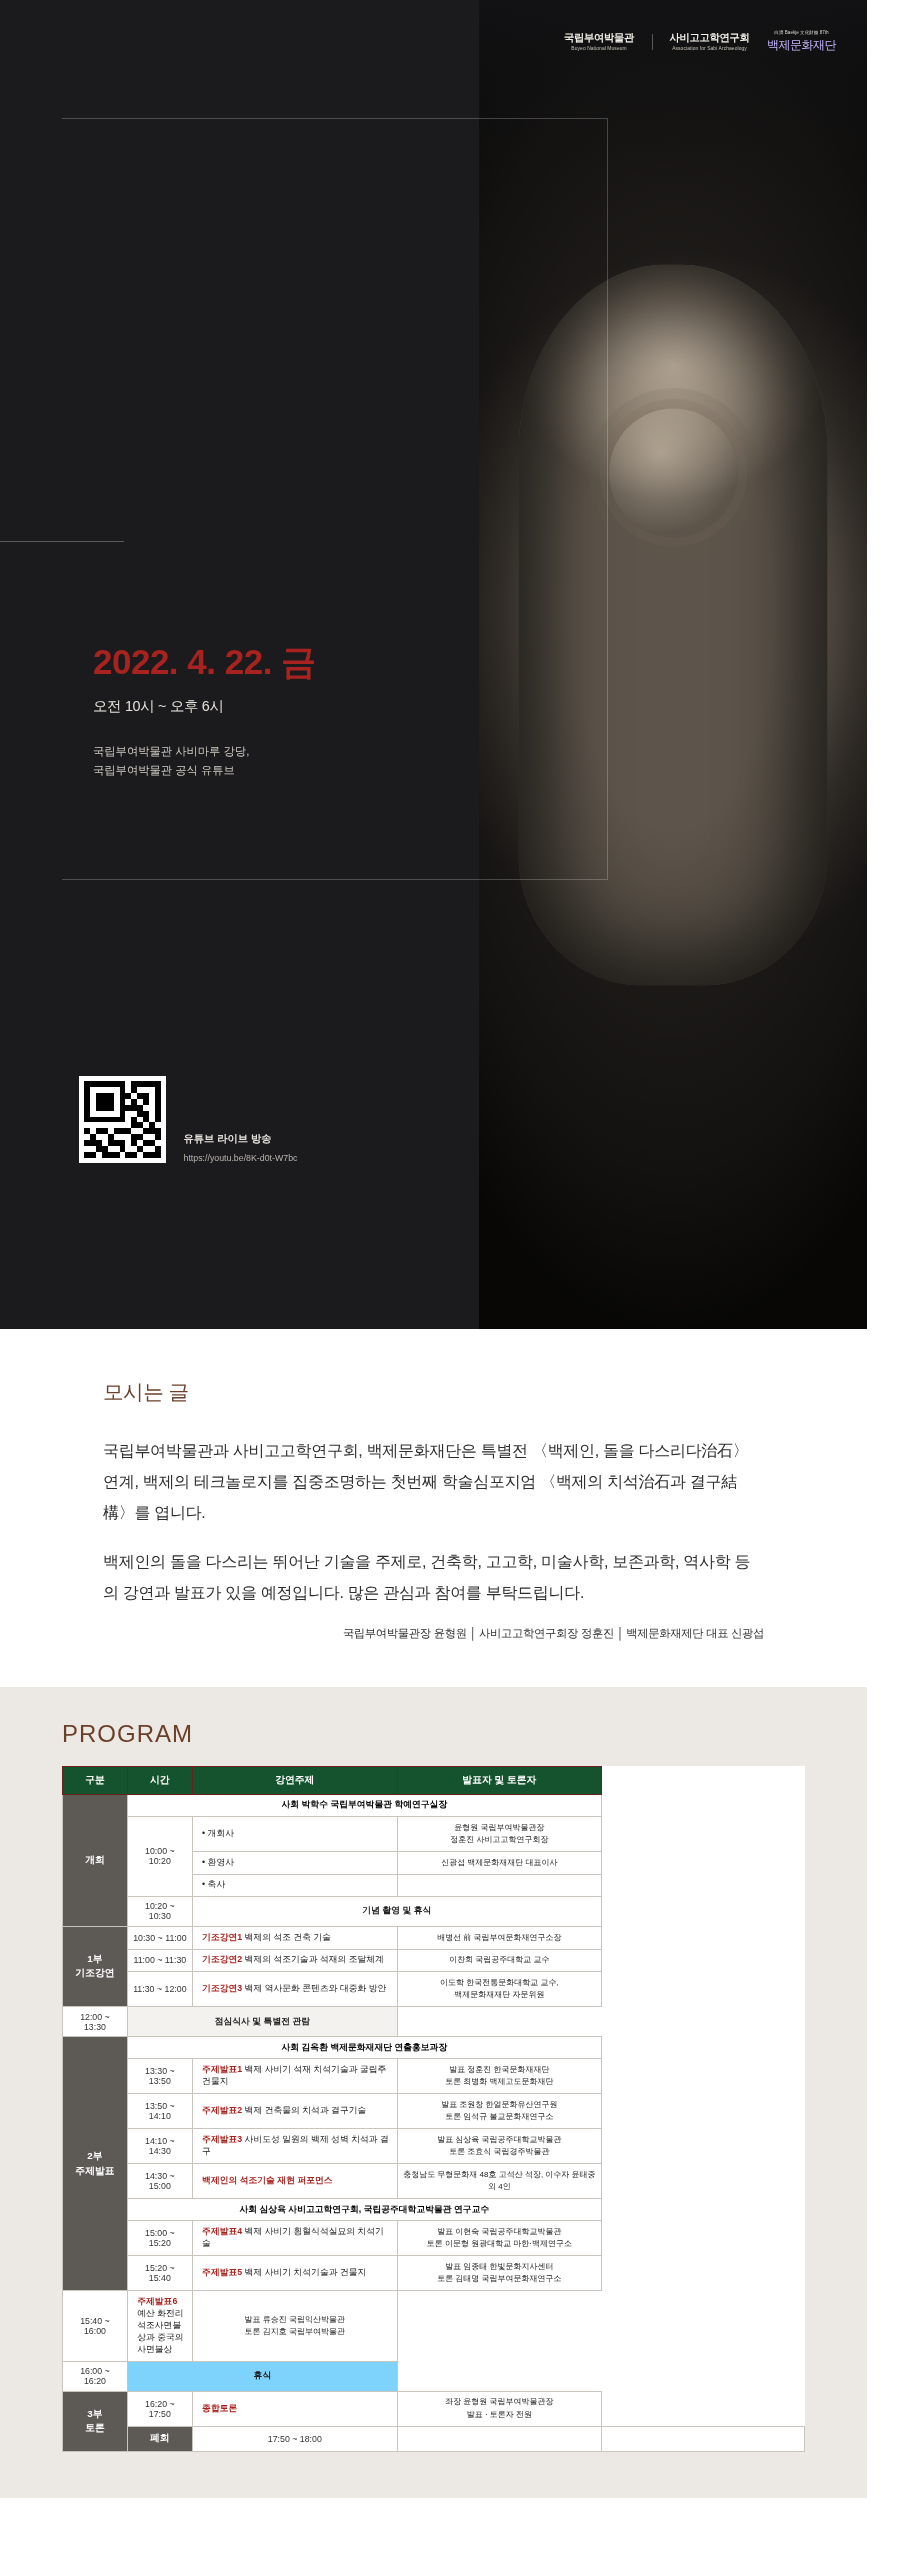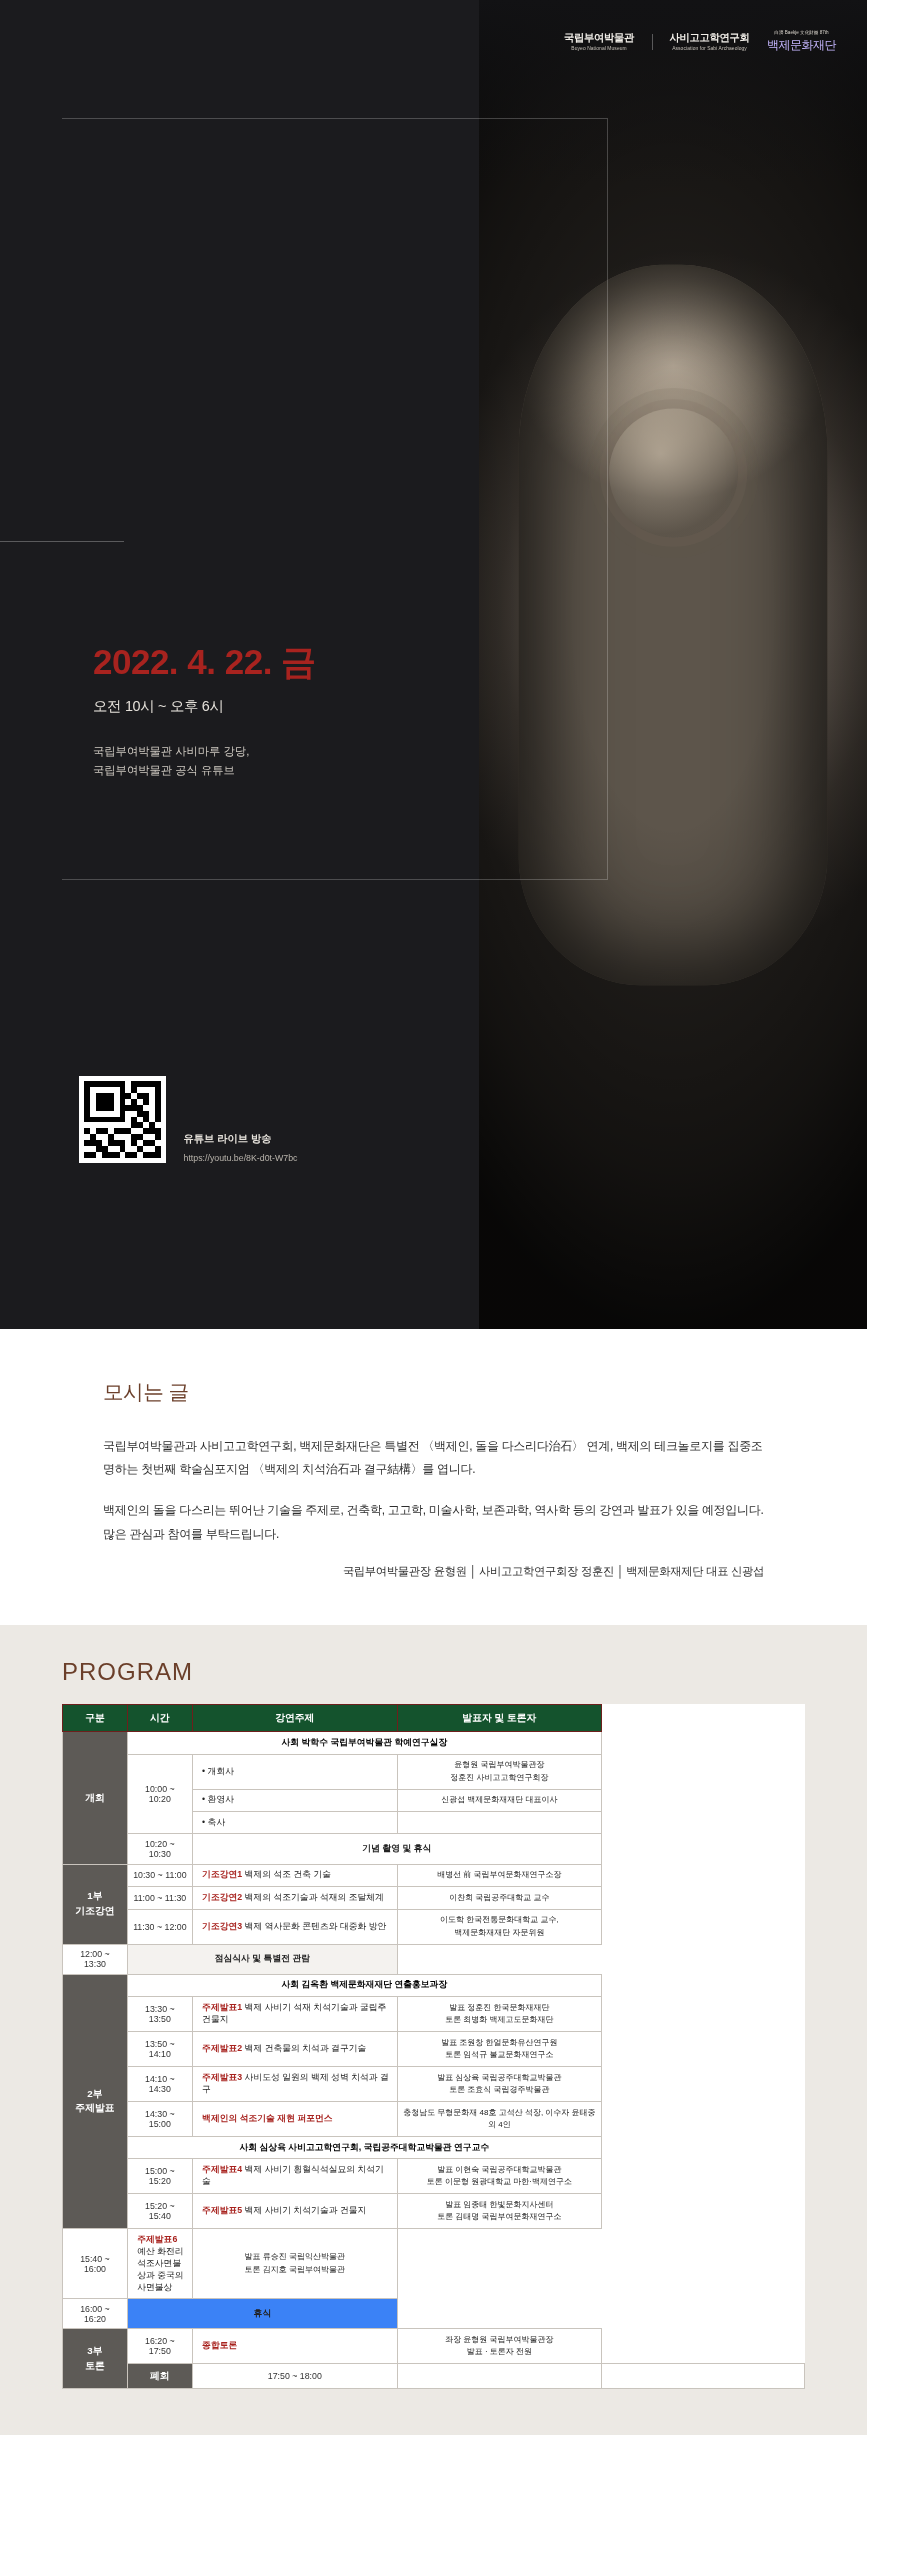--- a/index.html
+++ b/index.html
@@ -99,21 +99,21 @@
   }
   .qr-grid { width:100%; height:100%; display:grid; grid-template-columns:repeat(13,1fr); grid-template-rows:repeat(13,1fr); }
   .qr-grid i { background:#000; }
   .qr-info { padding-top:23px; color:#e6e2db; }
   .qr-title { font-size:10.3px; font-weight:bold; margin-bottom:7.2px; }
   .qr-url { font-size:8.8px; color:#b9b4ac; }
 
   
   .greeting { background:#fff; padding:49px 103px 46px 103px; }
   .greeting h2 { font-size:20.6px; color:#6b3f2a; font-weight:normal; letter-spacing:-0.5px; margin-bottom:29px; }
-  .greeting p { font-size:12px; line-height:1.95; color:#2e2e2e; letter-spacing:-0.3px; margin-bottom:17.5px; }
+  .greeting p { font-size:16px; line-height:1.95; color:#2e2e2e; letter-spacing:-0.3px; margin-bottom:17.5px; }
   .sign-date { text-align:right; font-size:11.3px; color:#2e2e2e; margin-top:17.5px; }
   .sign-names { text-align:right; font-size:11.3px; color:#2e2e2e; margin-top:15.5px; letter-spacing:-0.3px; }
 
   
   .program { background:#ece9e4; padding:33px 62px 46px 62px; }
   .program h2 { font-size:24px; color:#6b3f2a; letter-spacing:1px; margin-bottom:18.5px; font-weight:normal; }
   table { width:100%; border-collapse:collapse; background:#fff; font-size:8.8px; }
   th, td { border:0.5px solid #c9c4bd; padding:4.6px 5.2px; vertical-align:middle; }
   thead th { background:#14532d; color:#fff; font-weight:bold; font-size:9.8px; padding:6.7px 4.1px; border-color:#6d1f1c; }
   .c-sec { width:47px; text-align:center; background:#5d5a56; color:#fff; font-weight:bold; font-size:9.8px; line-height:1.5; }
@@ -479,21 +479,21 @@
           <tr>
             <td class="c-time">15:40 ~ 16:00</td>
             <td class="c-topic"><span class="tag">주제발표6</span> 예산 화전리 석조사면불상과 중국의 사면불상</td>
             <td class="c-spk">
               <span class="spk-line">발표 류승진 국립익산박물관</span>
               <span class="spk-line">토론 김지호 국립부여박물관</span>
             </td>
           </tr>
           <tr>
             <td class="c-time">16:00 ~ 16:20</td>
-            <td colspan="2" class="break-row full-note" style="background: #3b82f6;">휴식</td>
+            <td colspan="2" class="break-row full-note" style="background: #7dd3fc;">휴식</td>
           </tr>
           <tr>
             <td class="c-sec" rowspan="2">3부<br>토론</td>
             <td class="c-time">16:20 ~ 17:50</td>
             <td class="c-topic"><span class="tag">종합토론</span> </td>
             <td class="c-spk">
               <span class="spk-line">좌장 윤형원 국립부여박물관장</span>
               <span class="spk-line">발표 · 토론자 전원</span>
             </td>
           </tr>

